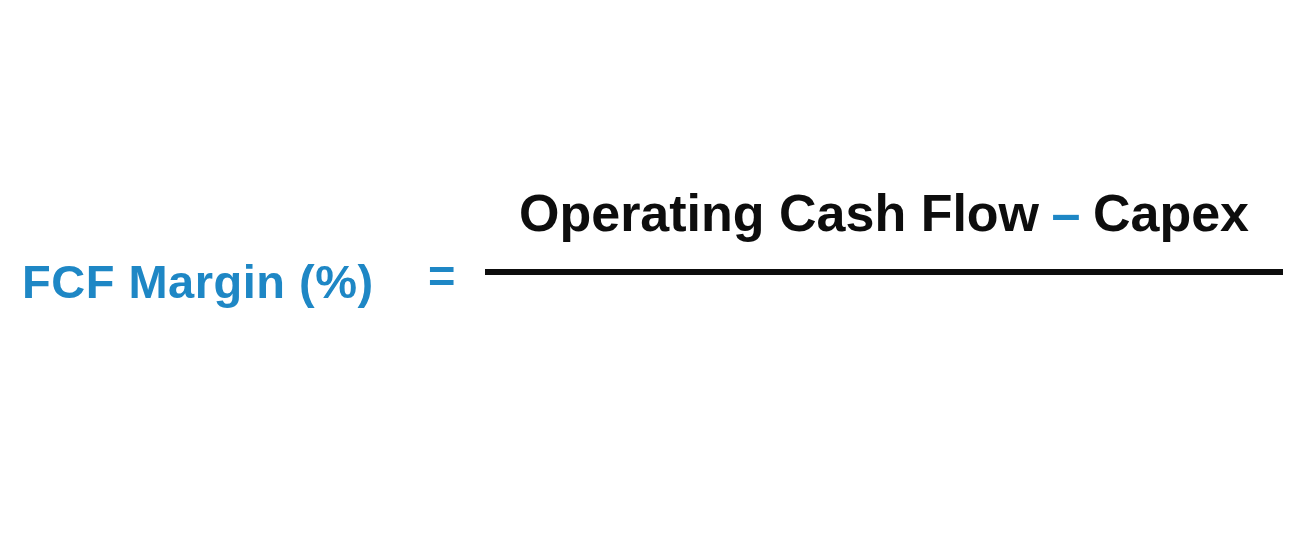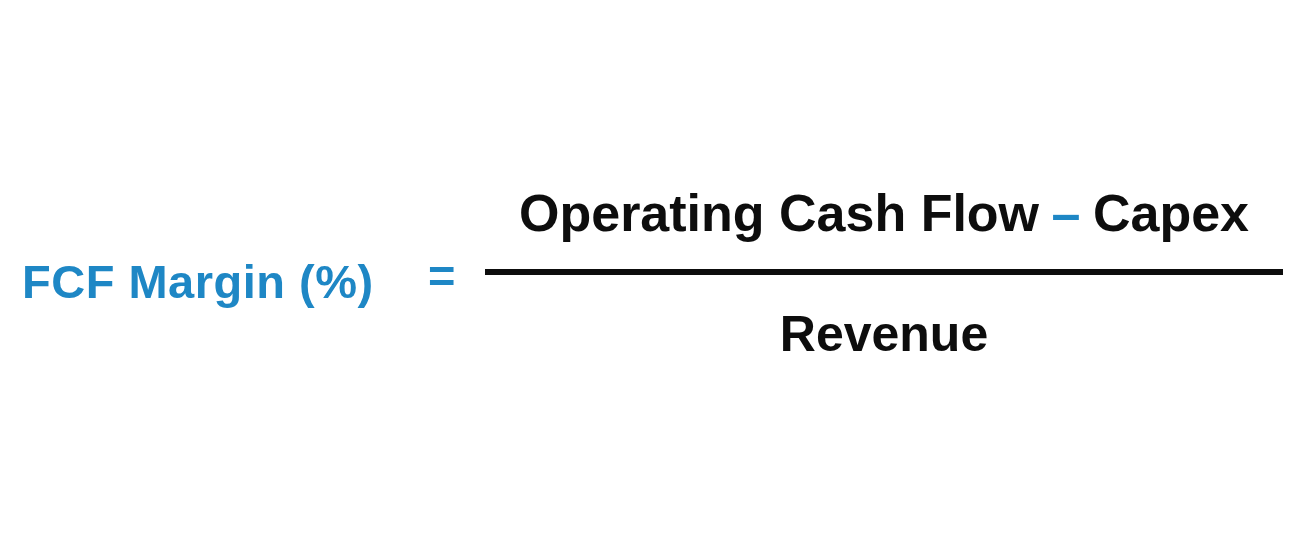--- a/index.html
+++ b/index.html
@@ -84,17 +84,16 @@
   <span class="equals">=</span>
 
   <div class="fraction">
 
     <div class="numerator">
       <span>Operating Cash Flow</span><span class="op">–</span><span>Capex</span>
     </div>
 
     <div class="frac-bar"></div>
 
-    <div class="denominator">Revenue</div>
 
   </div>
 
 </div>
 
 </body></html>

